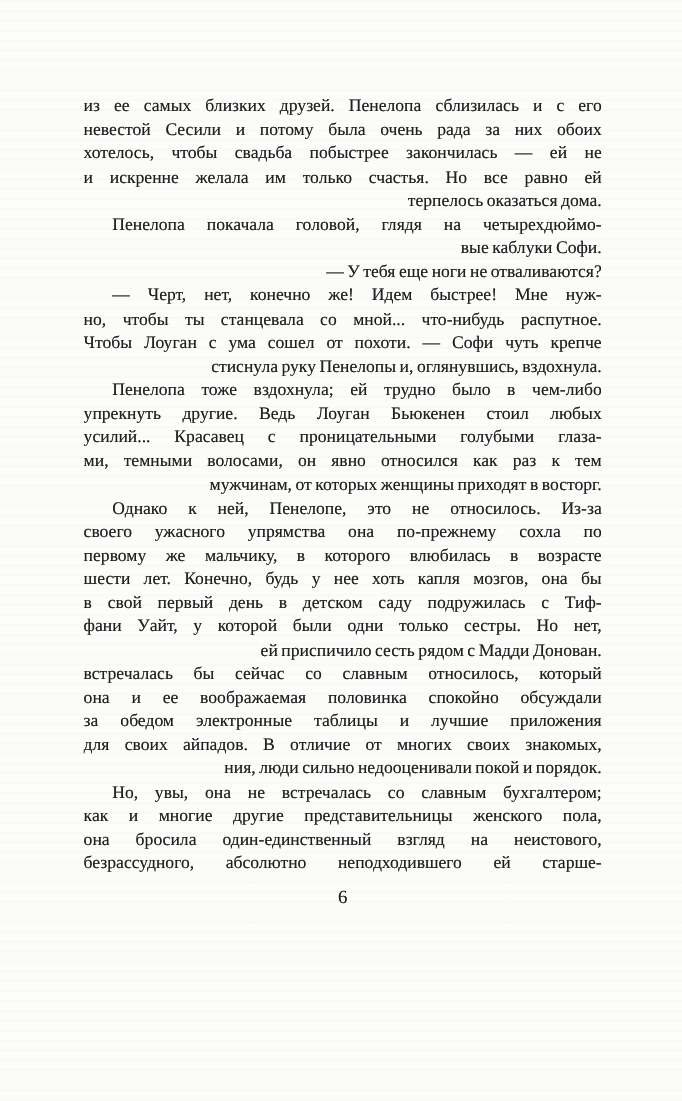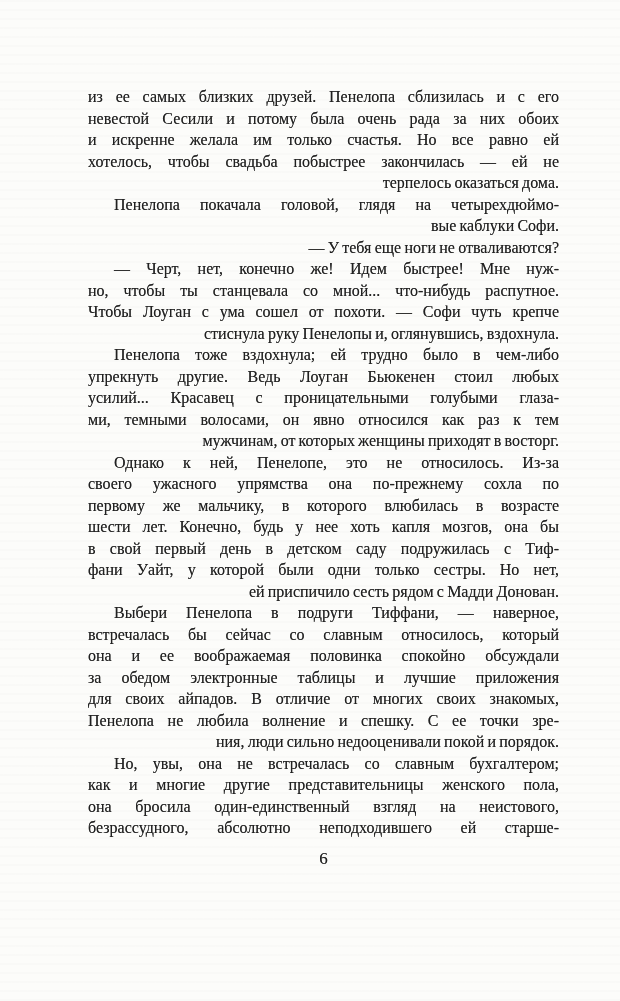--- a/index.html
+++ b/index.html
@@ -22,21 +22,21 @@
     height:var(--page-h);
     background:
       repeating-linear-gradient(
         to bottom,
         rgba(0,0,0,0.012) 0px, rgba(0,0,0,0.012) 2px,
         rgba(0,0,0,0) 2px, rgba(0,0,0,0) 9px),
       var(--bg);
   }
   .text-column{
     position:absolute;
-    left:88px;
+    left:76px;
     top:86px;
     width:471px;
   }
   .line{
     font-size:16px;
     height:21.5px;
     line-height:21.5px;
     white-space:normal;
     overflow:hidden;
     word-spacing:-0.8px;
@@ -61,48 +61,46 @@
   }
 </style>
 </head>
 <body>
 
 <div class="page">
   <div class="text-column">
 
     <div class="line justify">из ее самых близких друзей. Пенелопа сблизилась и с его</div>
       <div class="line justify">невестой Сесили и потому была очень рада за них обоих</div>
+      <div class="line justify">хотелось, чтобы свадьба побыстрее закончилась — ей не</div>
       <div class="line justify">и искренне желала им только счастья. Но все равно ей</div>
-      <div class="line justify">хотелось, чтобы свадьба побыстрее закончилась — ей не</div>
       <div class="line">терпелось оказаться дома.</div>
       <div class="line justify indent">Пенелопа покачала головой, глядя на четырехдюймо-</div>
       <div class="line">вые каблуки Софи.</div>
       <div class="line indent">— У тебя еще ноги не отваливаются?</div>
       <div class="line justify indent">— Черт, нет, конечно же! Идем быстрее! Мне нуж-</div>
       <div class="line justify">но, чтобы ты станцевала со мной... что-нибудь распутное.</div>
       <div class="line justify">Чтобы Лоуган с ума сошел от похоти. — Софи чуть крепче</div>
       <div class="line">стиснула руку Пенелопы и, оглянувшись, вздохнула.</div>
       <div class="line justify indent">Пенелопа тоже вздохнула; ей трудно было в чем-либо</div>
       <div class="line justify">упрекнуть другие. Ведь Лоуган Бьюкенен стоил любых</div>
       <div class="line justify">усилий... Красавец с проницательными голубыми глаза-</div>
       <div class="line justify">ми, темными волосами, он явно относился как раз к тем</div>
       <div class="line">мужчинам, от которых женщины приходят в восторг.</div>
       <div class="line justify indent">Однако к ней, Пенелопе, это не относилось. Из-за</div>
       <div class="line justify">своего ужасного упрямства она по-прежнему сохла по</div>
       <div class="line justify">первому же мальчику, в которого влюбилась в возрасте</div>
       <div class="line justify">шести лет. Конечно, будь у нее хоть капля мозгов, она бы</div>
       <div class="line justify">в свой первый день в детском саду подружилась с Тиф-</div>
       <div class="line justify">фани Уайт, у которой были одни только сестры. Но нет,</div>
       <div class="line">ей приспичило сесть рядом с Мадди Донован.</div>
-      <div class="line justify indent">Выбери Пенелопа в подруги Тиффани, — наверное,</div>
       <div class="line justify">встречалась бы сейчас со славным относилось, который</div>
       <div class="line justify">она и ее воображаемая половинка спокойно обсуждали</div>
       <div class="line justify">за обедом электронные таблицы и лучшие приложения</div>
       <div class="line justify">для своих айпадов. В отличие от многих своих знакомых,</div>
-      <div class="line justify">Пенелопа не любила волнение и спешку. С ее точки зре-</div>
       <div class="line">ния, люди сильно недооценивали покой и порядок.</div>
       <div class="line justify indent">Но, увы, она не встречалась со славным бухгалтером;</div>
       <div class="line justify">как и многие другие представительницы женского пола,</div>
       <div class="line justify">она бросила один-единственный взгляд на неистового,</div>
       <div class="line justify">безрассудного, абсолютно неподходившего ей старше-</div>
       <div class="page-number">6</div>
   </div>
 </div>
 
 </body></html>

